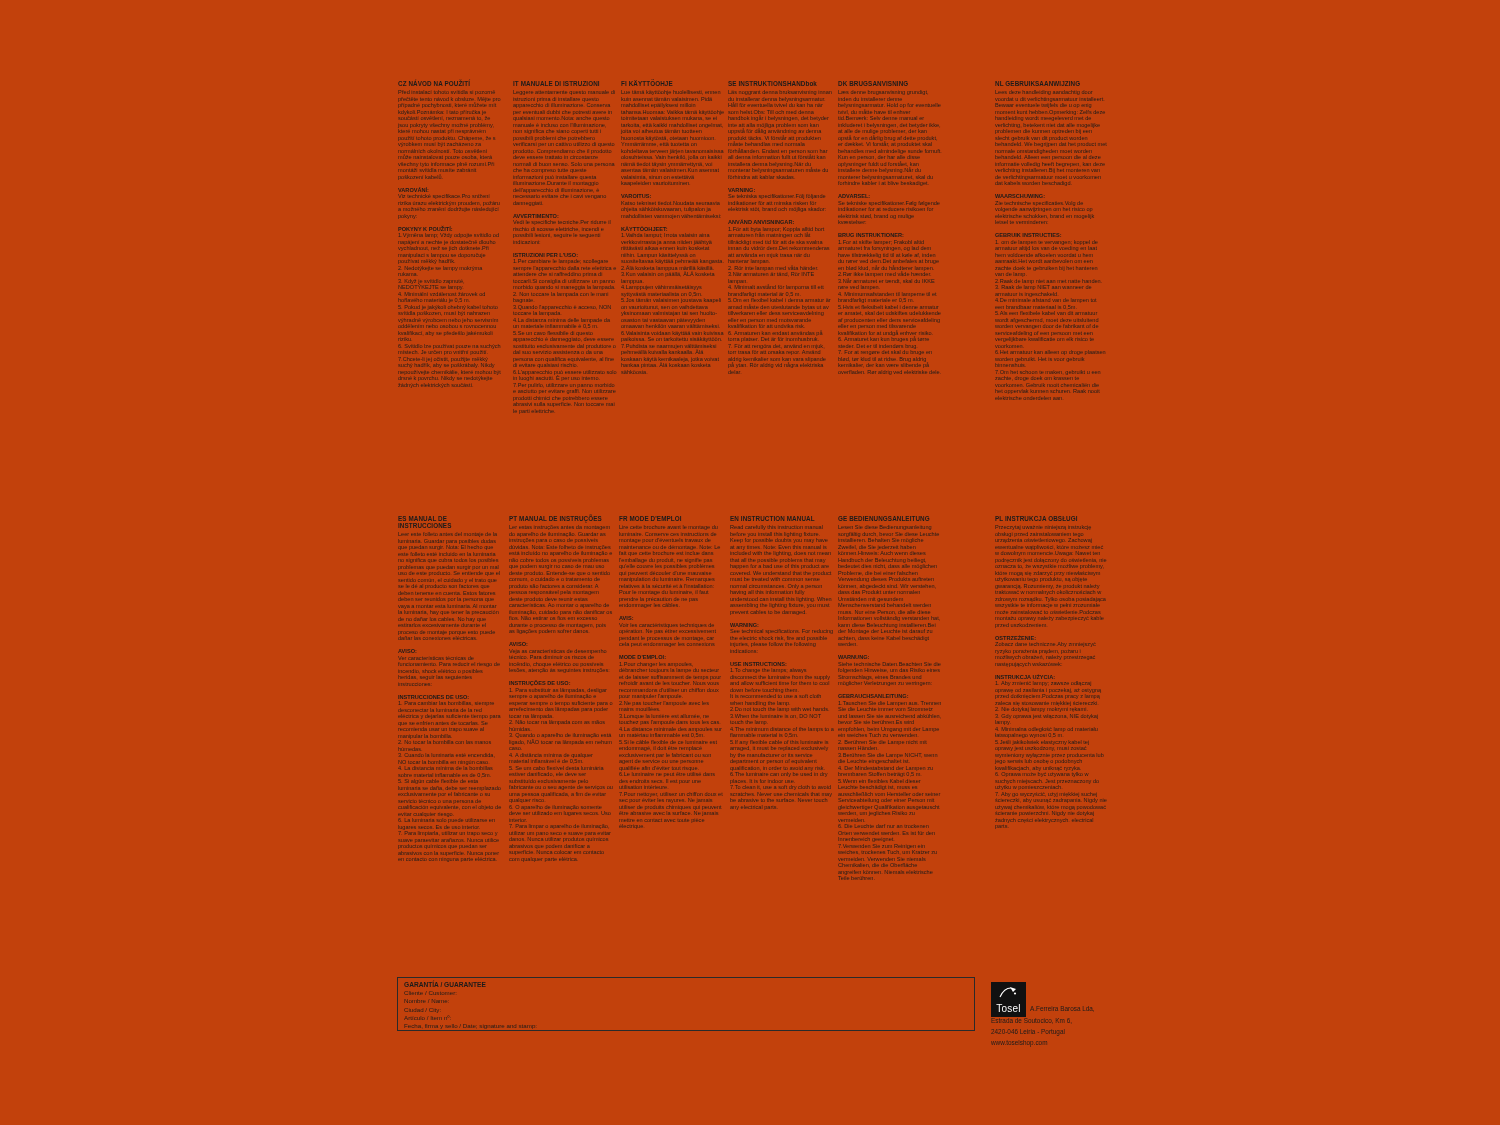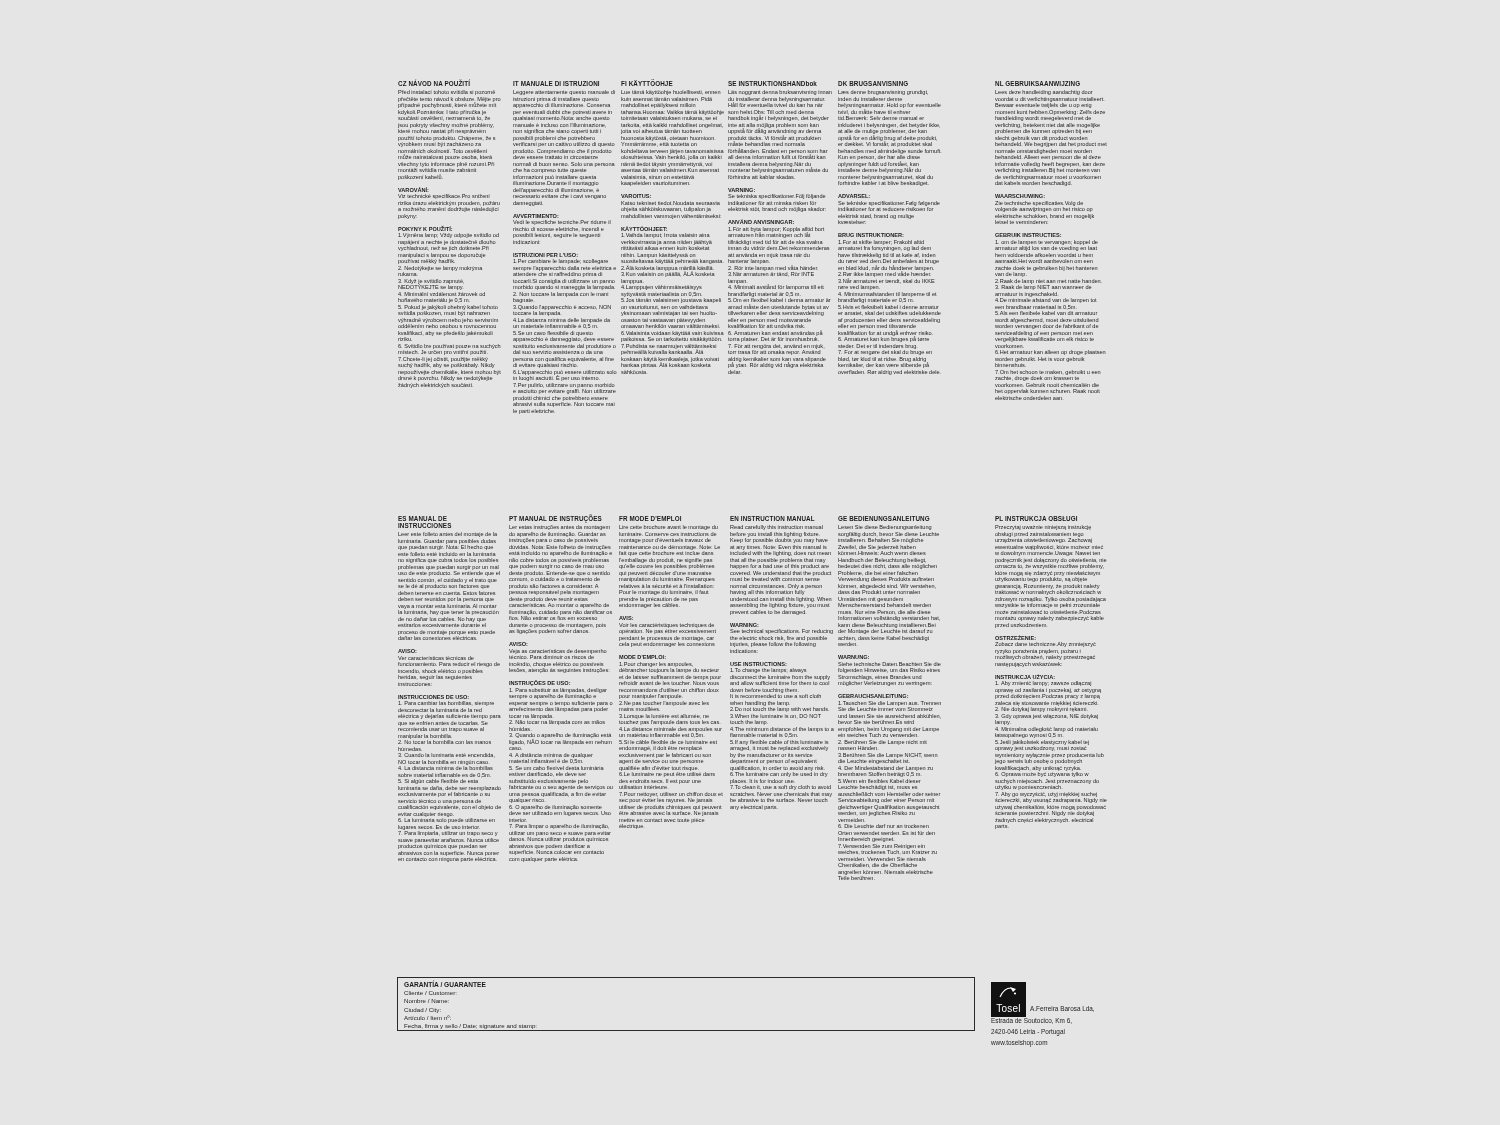--- a/index.html
+++ b/index.html
@@ -1,17 +1,17 @@
 <!DOCTYPE html>
 <html><head>
 <meta charset="utf-8">
 <style>
   html,body{margin:0;padding:0;width:1500px;height:1125px;background:#ffffff;overflow:hidden;}
   body{font-family:"Liberation Sans",sans-serif;color:#1b1b1b;}
-  .sheet{position:absolute;inset:0;background:#e5e5e5;}
+  .sheet{position:absolute;inset:0;background:#c2410c;}
   .col{position:absolute;width:104px;}
   .col.wide{width:112px;}
   .ct{font-size:6.3px;font-weight:bold;margin:0 0 2px 0;line-height:7px;letter-spacing:.1px;}
   .blk{font-size:5.6px;line-height:6.5px;margin:0;}
   .blk.h{font-weight:bold;margin-top:6.5px;}
   .gbox{position:absolute;left:397px;top:977px;width:570px;height:49px;border:1.2px solid #2a2a2a;padding:3px 0 0 6px;}
   .gtitle{font-size:6.6px;font-weight:bold;line-height:8px;}
   .gline{font-size:6.2px;line-height:8.3px;}
   .logo{position:absolute;left:991px;top:982px;width:35px;height:35px;background:#111;display:flex;flex-direction:column;align-items:center;justify-content:flex-end;padding-bottom:3px;box-sizing:border-box;}
   .logo-word{color:#fff;font-size:10px;line-height:10px;letter-spacing:.2px;}

